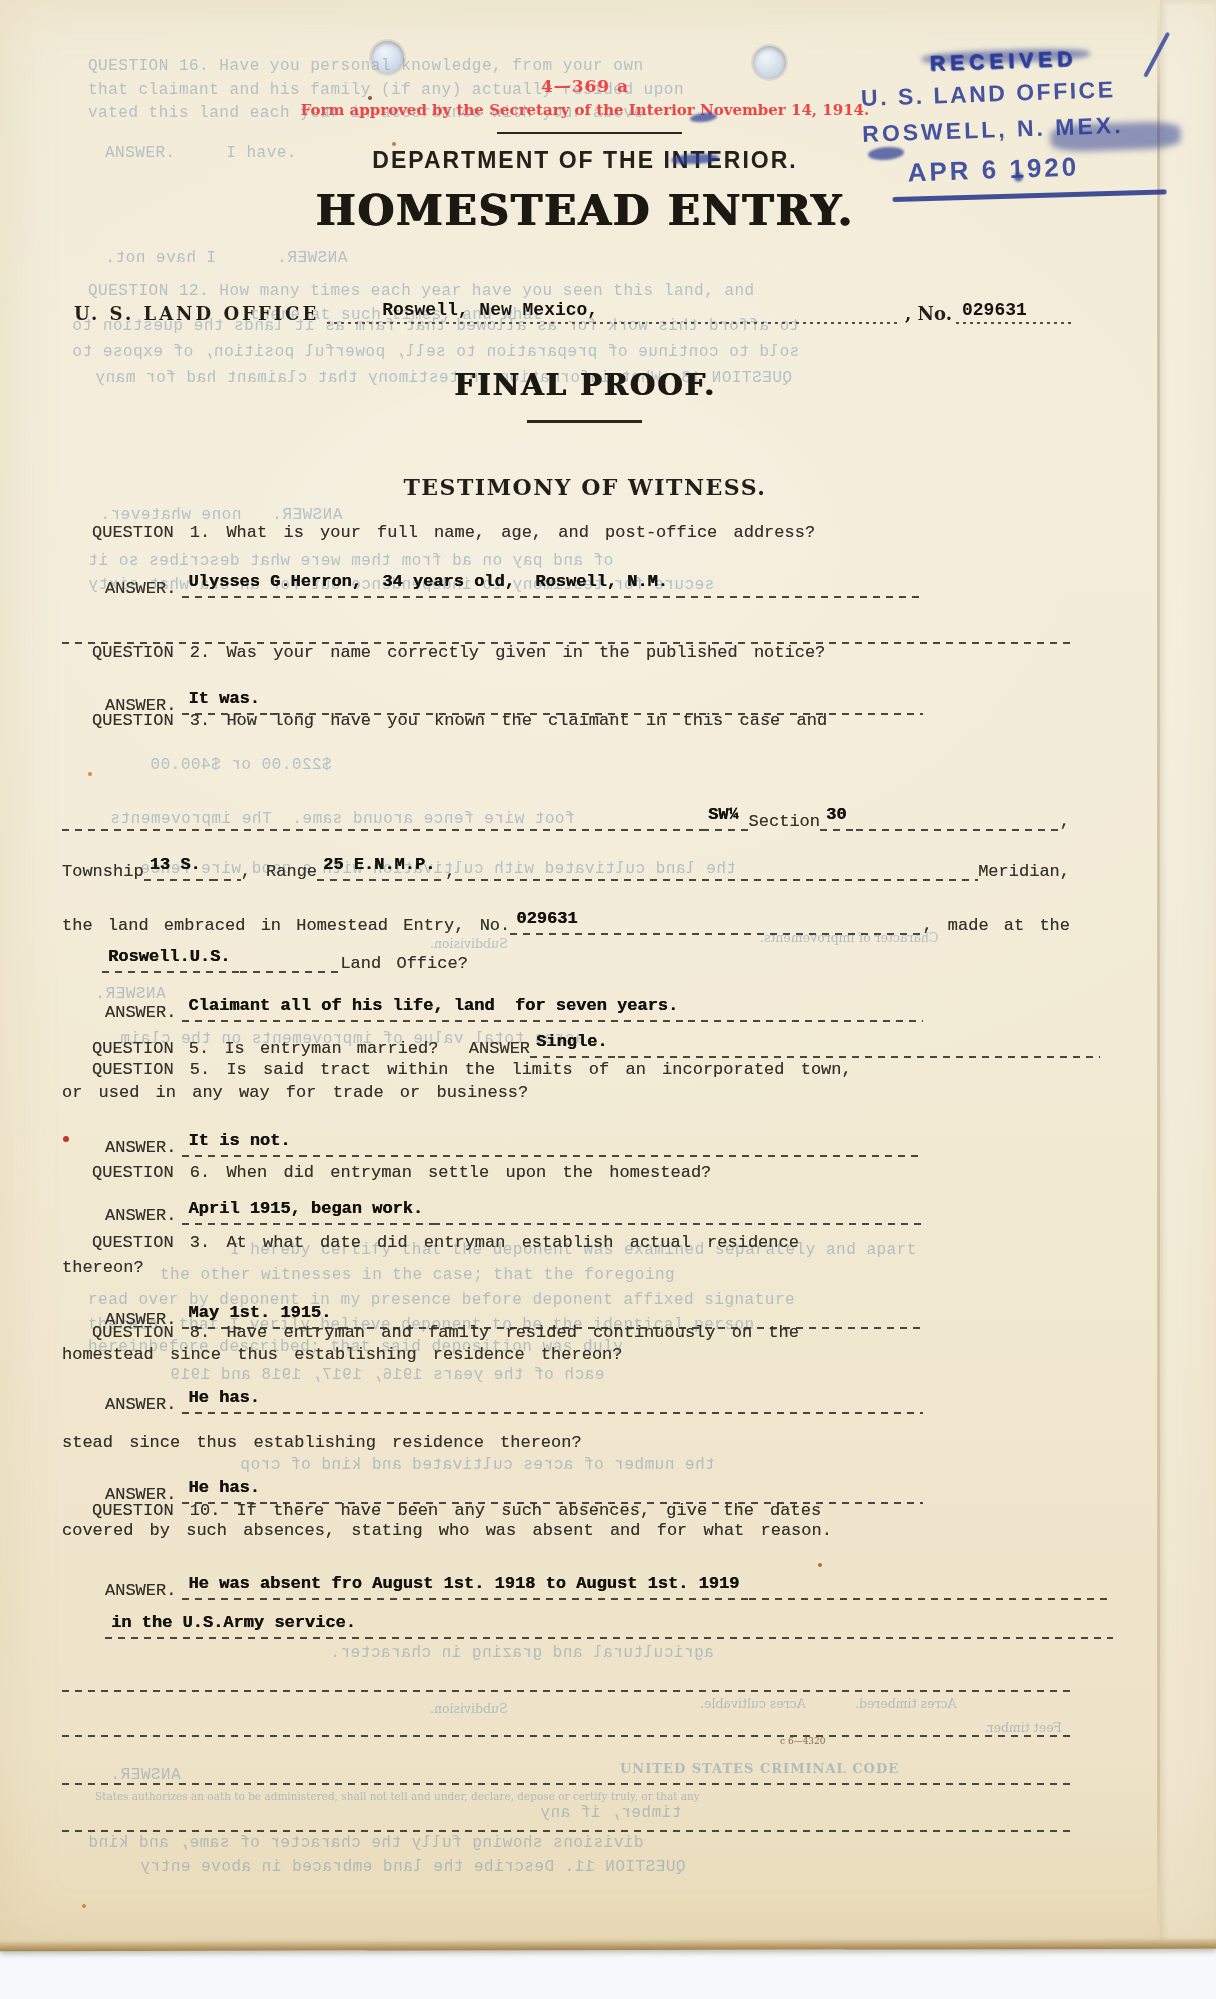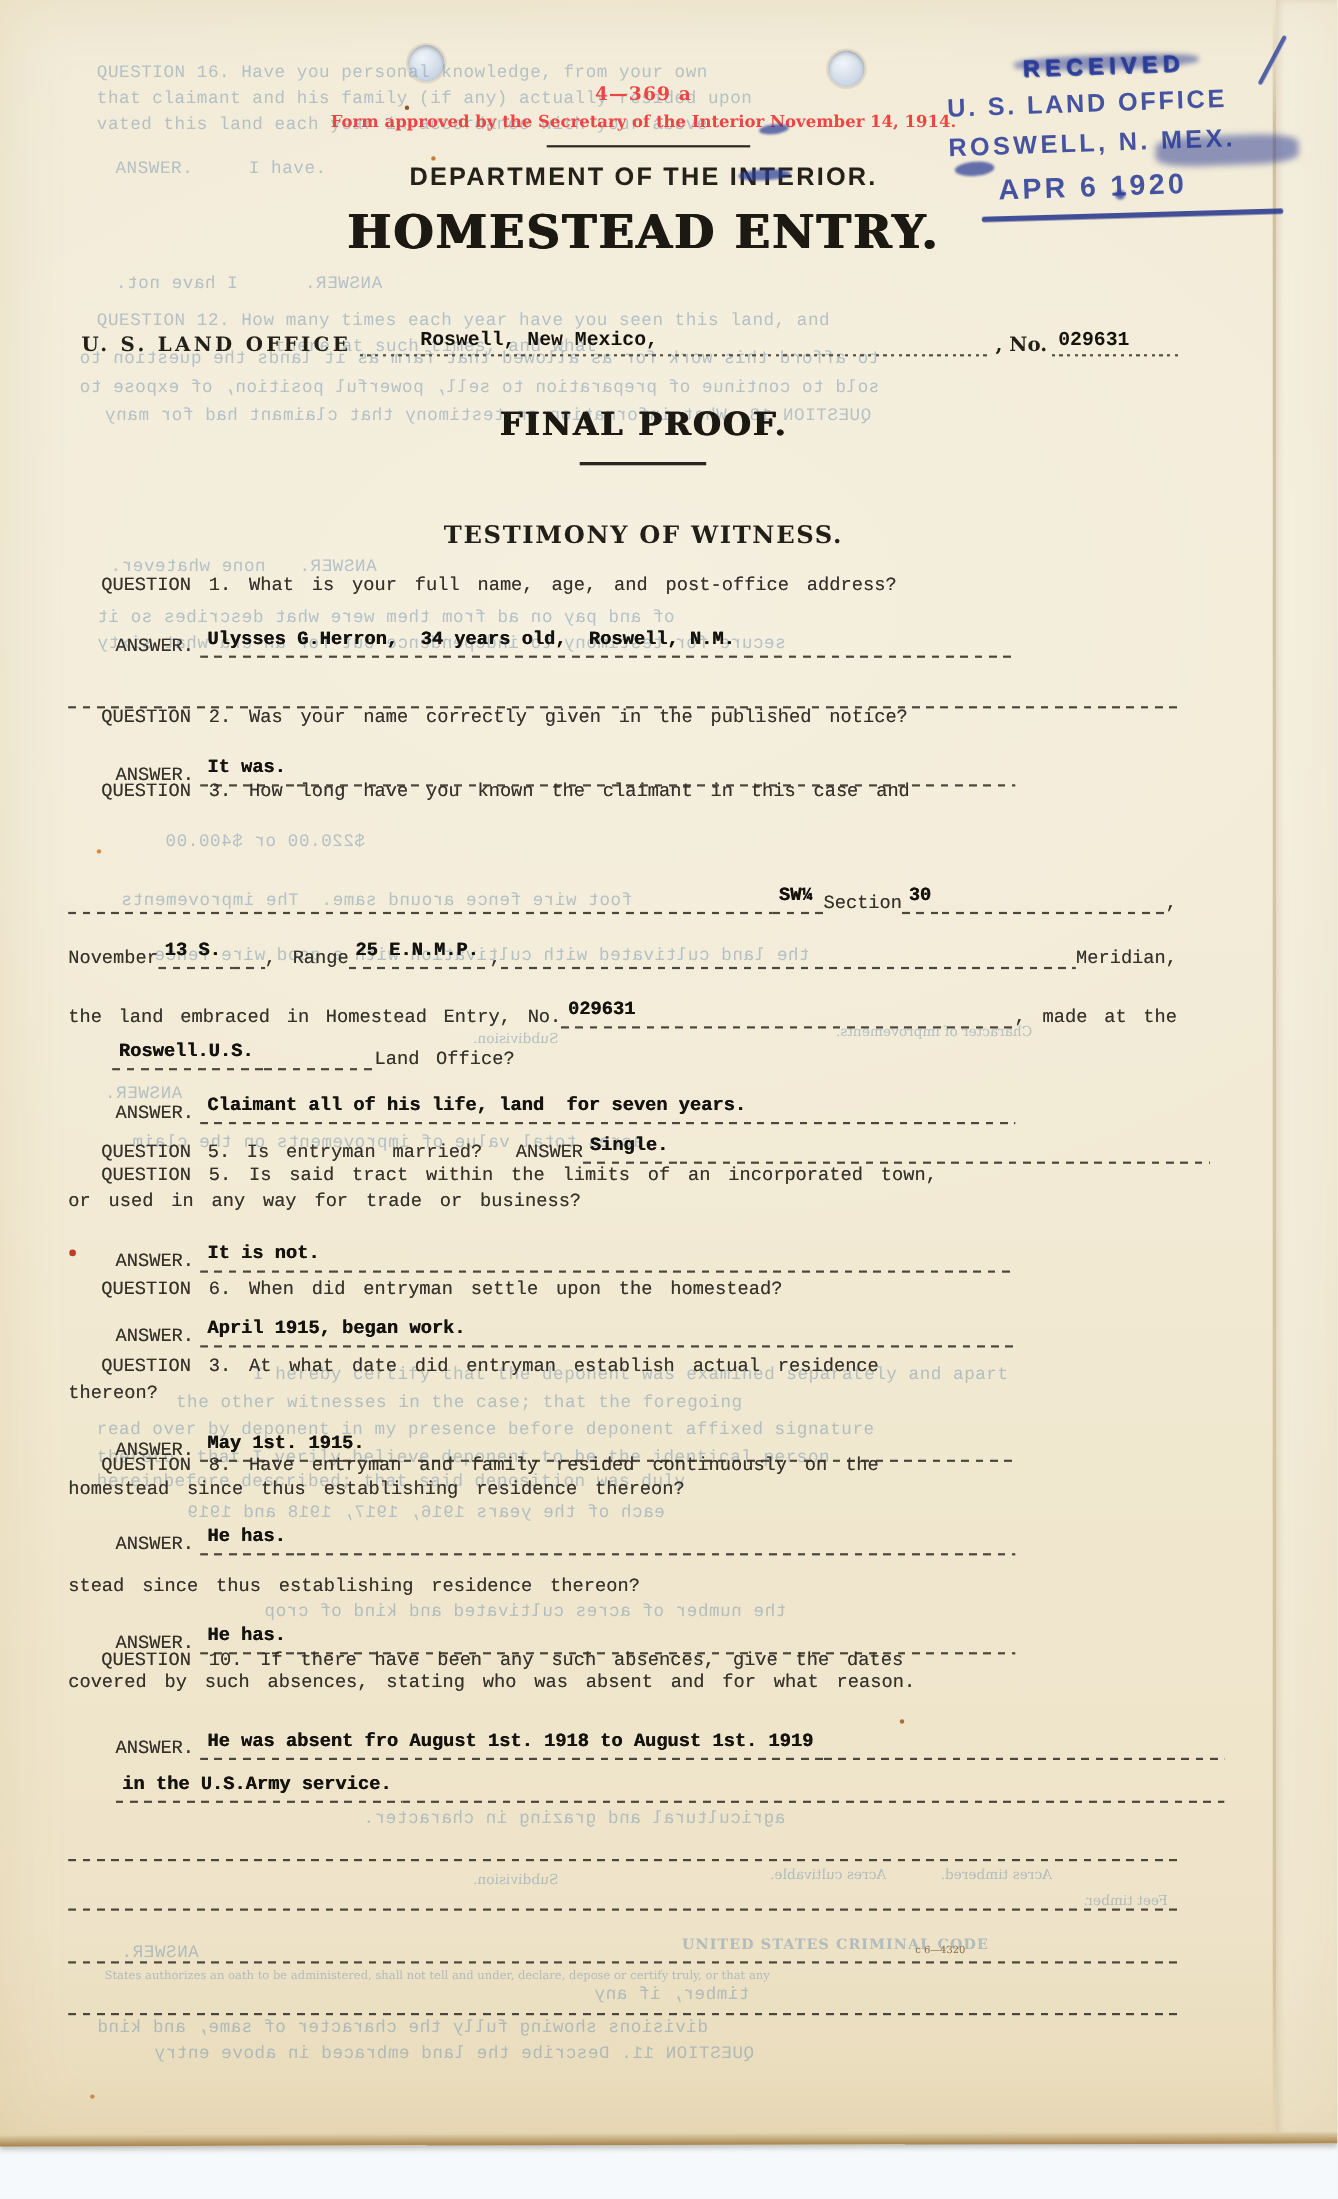--- a/index.html
+++ b/index.html
@@ -92,21 +92,21 @@
   .g16{left:430px;top:936px}.g17{left:760px;top:930px}.g18{left:95px;top:985px}.g19{left:120px;top:1030px}
   .g20{left:230px;top:1241px}.g21{left:160px;top:1266px}.g22{left:88px;top:1291px}.g23{left:88px;top:1316px}
   .g24{left:88px;top:1338px}.g25{left:170px;top:1366px}.g26{left:240px;top:1456px}.g27{left:330px;top:1644px}
   .g28{left:430px;top:1701px}.g29{left:700px;top:1696px}.g30{left:855px;top:1696px}.g31{left:985px;top:1720px}
   .g32{left:620px;top:1761px}.g33{left:95px;top:1790px}.g34{left:540px;top:1804px}.g35{left:88px;top:1834px}
   .g36{left:140px;top:1858px}.g37{left:110px;top:1766px}
   .g16,.g17,.g28,.g29,.g30,.g31{font-family:"DejaVu Serif","Liberation Serif",serif;font-size:12.5px;letter-spacing:0;}
   .g32{font-family:"DejaVu Serif","Liberation Serif",serif;font-size:13px;font-weight:bold;letter-spacing:1px;}
   .g33{font-family:"DejaVu Serif","Liberation Serif",serif;font-size:10.5px;letter-spacing:0;}
   
-  .fcode{position:absolute;left:832px;top:1736px;font:9px "DejaVu Serif","Liberation Serif",serif;color:#8a6a4a;margin-top:32px;}
+  .fcode{position:absolute;left:780px;top:1736px;font:9px "DejaVu Serif","Liberation Serif",serif;color:#8a6a4a;}
 </style>
 </head>
 <body>
 
 <div id="scan">
   <div class="paper"></div>
   <div class="crease"></div>
   <div class="right-strip"></div>
   <div class="hole hole1"></div>
   <div class="hole hole2"></div>
@@ -208,21 +208,21 @@
     <div class="ln q ind" style="top:711px">QUESTION 3. How long have you known the claimant in this case and</div>
     <div class="ln mix w" style="top:805px">
       <span class="fl fl-fixed" style="width:640px"></span>
       <span class="tv">SW¼</span>
       <span class="pr">Section</span>
       <span class="tv">30</span>
       <span class="fl"></span>
       <span class="pr">,</span>
     </div>
     <div class="ln mix w" style="top:855px">
-      <span class="pr">November</span>
+      <span class="pr">Township</span>
       <span class="tv">13 S.</span>
       <span class="fl fl-fixed" style="width:30px"></span>
       <span class="pr">, Range</span>
       <span class="tv">25 E.N.M.P.</span>
       <span class="pr">,</span>
       <span class="fl"></span>
       <span class="pr">Meridian,</span>
     </div>
     <div class="ln mix w" style="top:909px">
       <span class="pr">the land embraced in Homestead Entry, No.</span>

